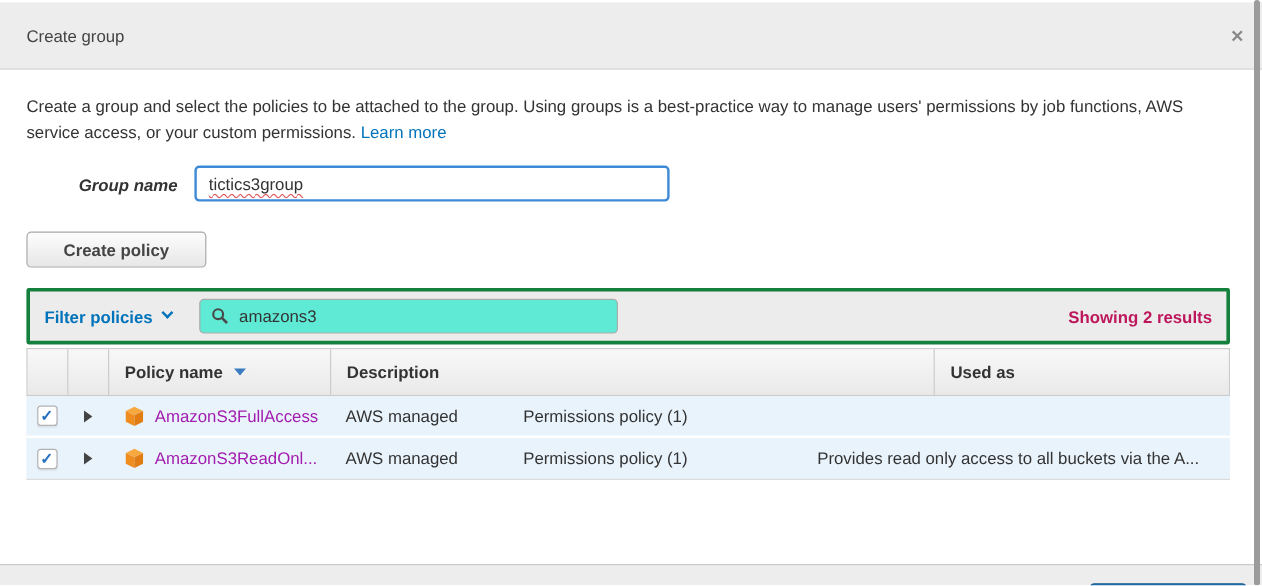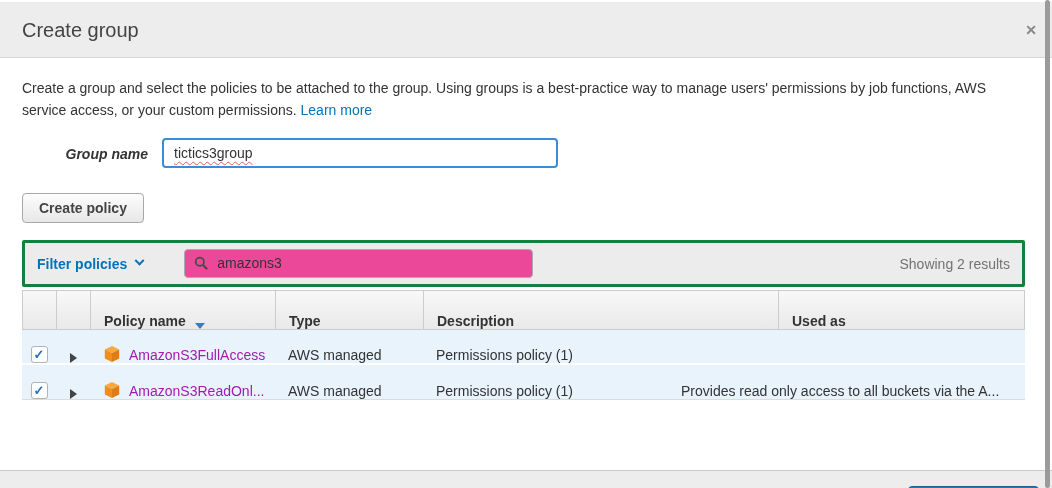--- a/index.html
+++ b/index.html
@@ -17,21 +17,21 @@
 
   
   .modal-header {
     position: absolute; left: 0; top: 0; width: 1052px; height: 58px;
     background: #ededed;
     border-top: 2px solid #fff;
     border-bottom: 1px solid #d6d6d6;
   }
   .modal-title {
     position: absolute; left: 22px; top: 0; line-height: 56px;
-    font-size: 20px; color: #444; font-weight: 400;
+    font-size: 14px; color: #444; font-weight: 400;
   }
   .close-btn {
     position: absolute; right: 15px; top: 20px;
     color: #878787; font-weight: 700; font-size: 14px;
     cursor: pointer; line-height: 16px;
   }
 
   
   .intro {
     position: absolute; left: 22px; top: 77px; width: 1004px;
@@ -54,21 +54,21 @@
     text-decoration-style: wavy;
     text-decoration-color: #e05c5c;
     text-decoration-thickness: 1px;
     text-underline-offset: 3px;
   }
 
   
   .btn {
     position: absolute; top: 193px; height: 30px;
     display: inline-flex; align-items: center;
-    padding: 0 16px;
+    padding: 0 30px;
     background: linear-gradient(#fdfdfd, #e7e7e7);
     border: 1px solid #a8a8a8; border-radius: 4px;
     font-weight: 700; color: #444; font-size: 14px;
     cursor: pointer;
   }
   .btn-create-policy { left: 22px; }
   .btn-refresh { left: 146px; }
   .btn .icon-svg { margin-right: 7px; display: inline-block; }
 
   
@@ -82,43 +82,43 @@
     display: inline-flex; align-items: center;
   }
   .chev {
     display: inline-block; width: 7px; height: 7px;
     border-right: 2px solid #0073bb; border-bottom: 2px solid #0073bb;
     transform: rotate(45deg) translate(-2px, -2px);
     margin-left: 9px;
   }
   .search-box {
     position: relative;
-    margin-left: 41px; width: 349px; height: 29px;
-    background: #ec4899; border: 1px solid #ababab; border-radius: 4px;
+    margin-left: 23px; width: 349px; height: 29px;
+    background: #5eead4; border: 1px solid #ababab; border-radius: 4px;
     line-height: 27px; padding-left: 32px; color: #333;
   }
   .search-box svg { position: absolute; left: 9px; top: 6px; }
-  .results-count { margin-left: auto; font-weight: 400; color: #737373; text-align: right; }
+  .results-count { margin-left: auto; font-weight: 700; color: #be185d; text-align: right; }
 
   
   .policy-table { position: absolute; left: 22px; top: 290px; width: 1003px; }
   .t-head {
     display: flex; height: 40px;
     background: linear-gradient(#f8f8f8, #e9e9e9);
     border: 1px solid #cccccc;
     font-weight: 700; color: #333;
   }
   .t-head .cell { border-right: 1px solid #cccccc; }
   .t-head .cell:last-child { border-right: none; }
   .t-row {
     display: flex; height: 35px; background: #e9f3fc;
     margin-top: 0; border-bottom: 2px solid #fff;
   }
   .t-row:last-child { border-bottom: 1px solid #dcdcdc; }
-  .cell { display: flex; align-items: flex-end; padding: 0 0 0 13px; overflow: hidden; white-space: nowrap; }
+  .cell { display: flex; align-items: center; padding: 0 0 0 13px; overflow: hidden; white-space: nowrap; }
   .c-check { width: 34px; justify-content: center; padding: 0; }
   .c-arrow { width: 34px; justify-content: center; padding: 0; }
   .c-name  { width: 185px; }
   .c-type  { width: 148px; }
   .c-used  { width: 245px; }
   .c-desc  { flex: 1; }
 
   .sort-arrow {
     display: inline-block; width: 0; height: 0; margin-left: 9px;
     border-left: 5px solid transparent; border-right: 5px solid transparent;
@@ -192,23 +192,20 @@
   </div>
 
   <div class="policy-table">
     <div class="t-head">
       <div class="cell c-check"></div>
       <div class="cell c-arrow"></div>
       <div class="cell c-name">
         <span>Policy name</span>
         <span class="sort-arrow"></span>
       </div>
-      <div class="cell c-type">
-        <span>Type</span>
-      </div>
       <div class="cell c-desc">
         <span>Description</span>
       </div>
       <div class="cell c-used">
         <span>Used as</span>
       </div>
     </div>
 
     <div class="t-row">
       <div class="cell c-check">

